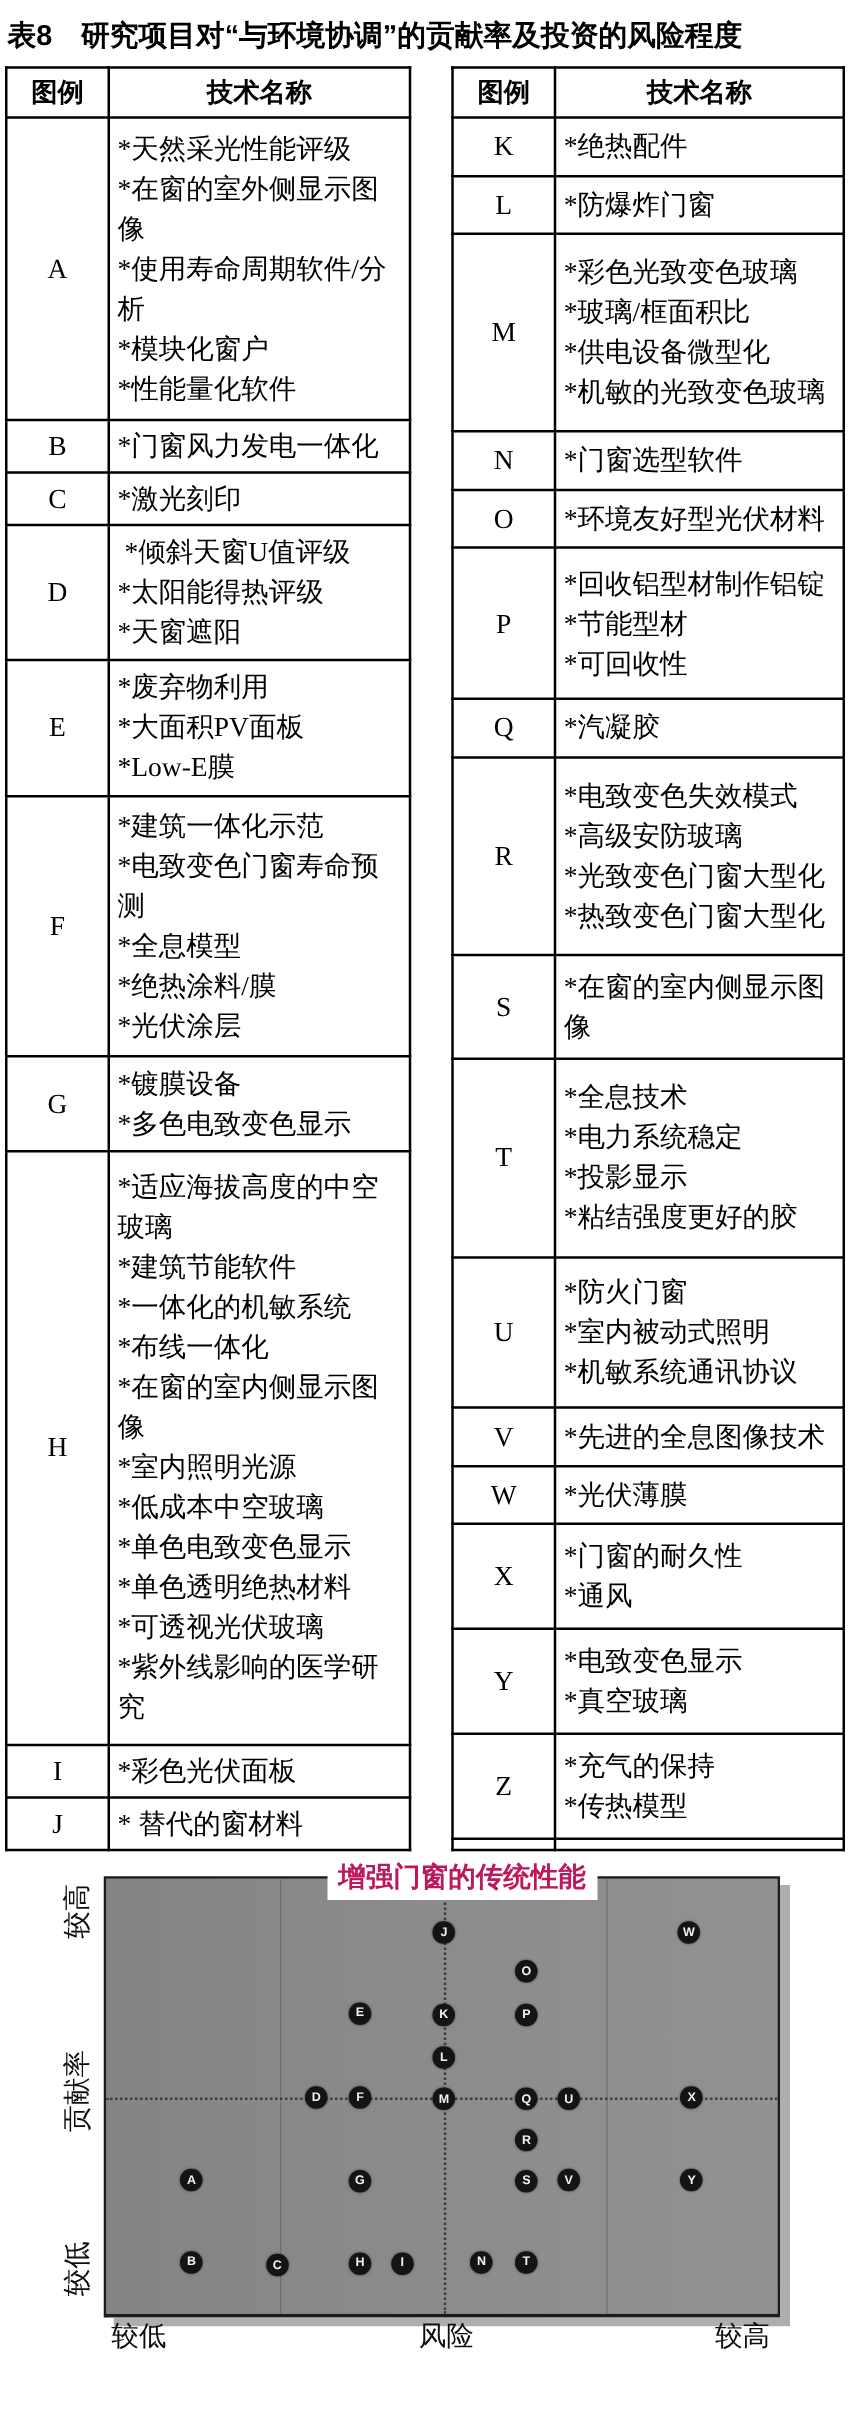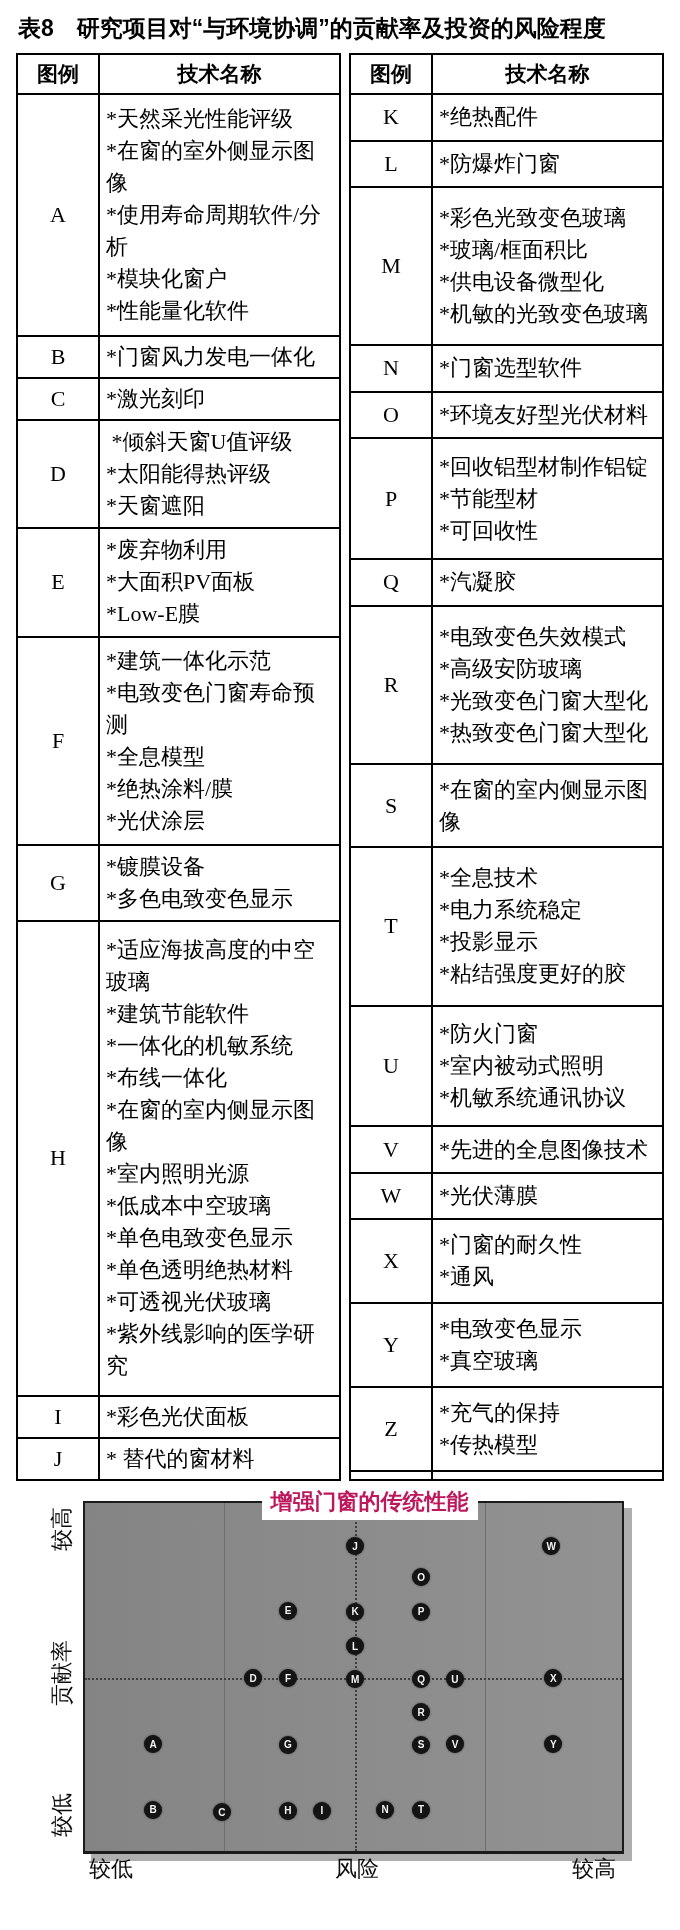--- a/index.html
+++ b/index.html
@@ -2,23 +2,23 @@
 <html><head>
 <meta charset="utf-8">
 <style>
   html,body{margin:0;padding:0;background:#ffffff;}
   body{width:680px;height:1930px;overflow:hidden;font-family:"Liberation Serif",serif;color:#000;}
 
   
   .page-title{
     font-family:"Liberation Sans",sans-serif;
     font-weight:bold;font-size:23px;
-    margin:13px 0 9px 18px;letter-spacing:0px;white-space:nowrap;
-  }
-  .tables{display:flex;justify-content:space-between;padding:0 16px;}
+    margin:13px 0 9px 6px;letter-spacing:0px;white-space:nowrap;
+  }
+  .tables{display:flex;justify-content:space-between;padding:0 4px;}
   table{border-collapse:collapse;table-layout:fixed;height:1428px;}
   table.left-tb{width:325px;}
   table.right-tb{width:315px;}
   th,td{border:2px solid #000;}
   th{
     font-family:"Liberation Sans",sans-serif;font-weight:bold;font-size:21px;
     height:38px;padding:0;background:#fff;
   }
   td.legend-cell{
     width:80px;text-align:center;vertical-align:middle;

